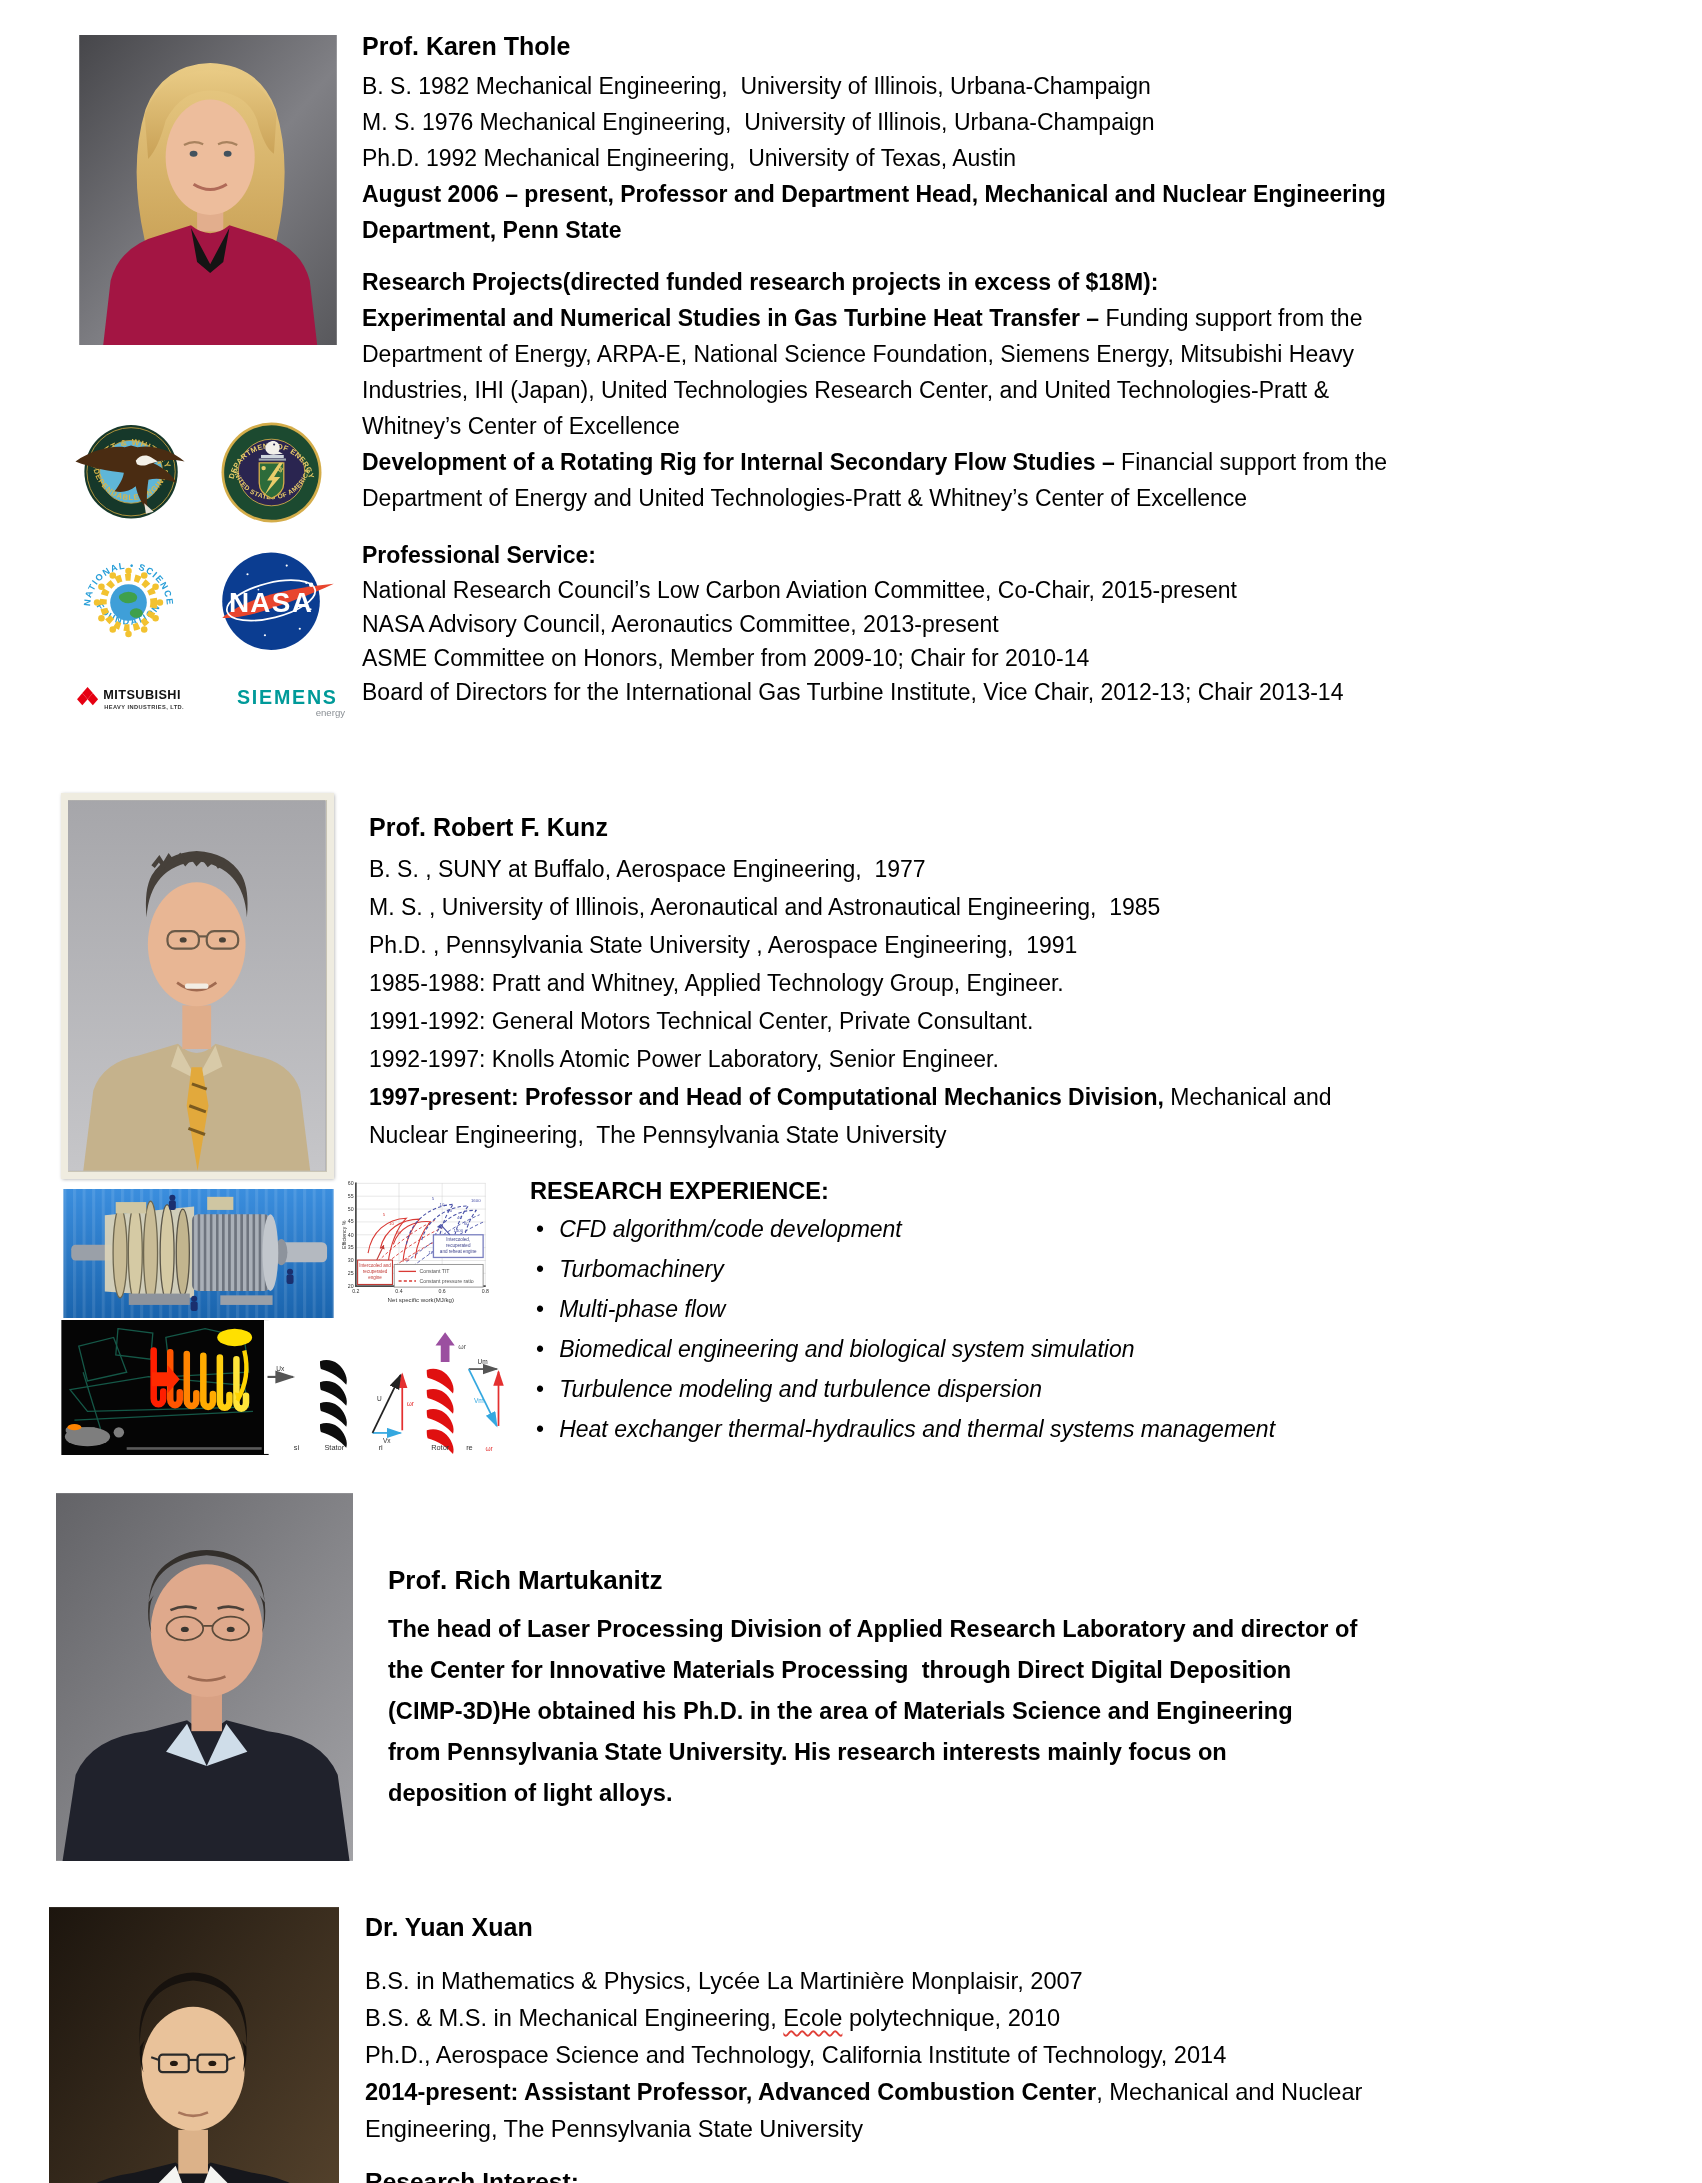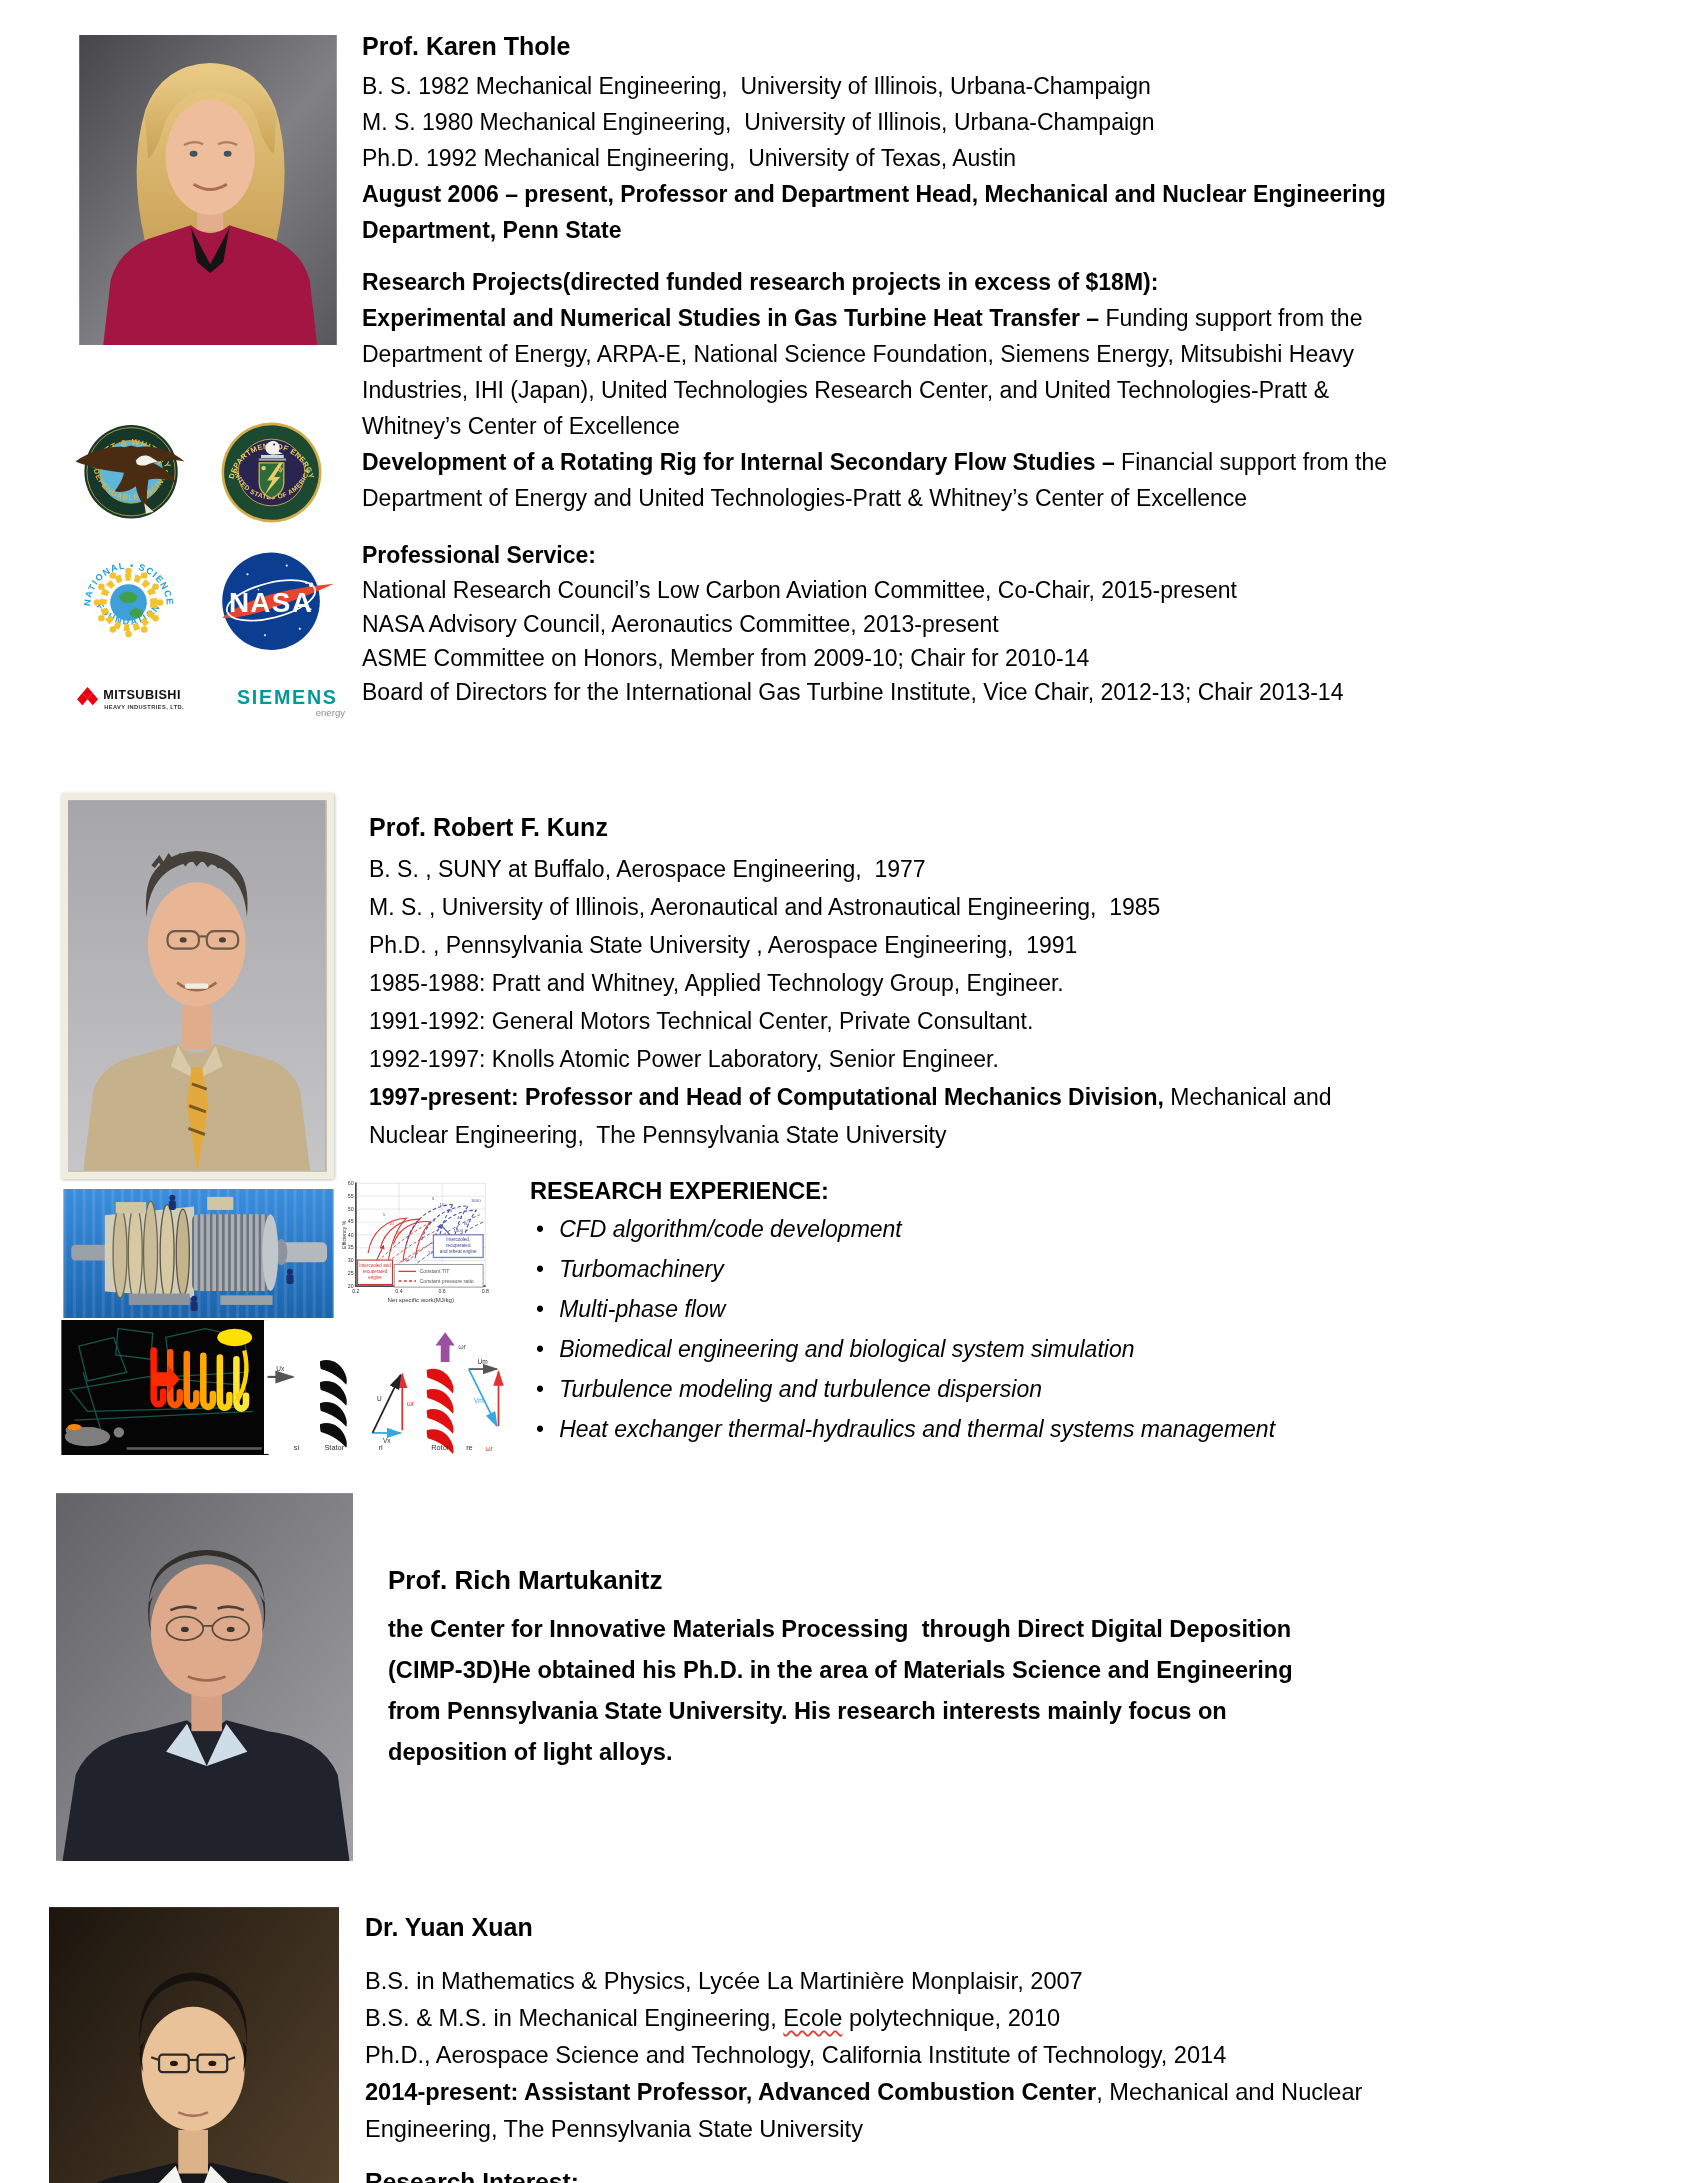--- a/index.html
+++ b/index.html
@@ -187,21 +187,21 @@
   <svg viewBox="0 0 270 80" width="118" height="35">
     <text x="0" y="44" font-size="45" font-weight="bold" fill="#009a99" letter-spacing="4">SIEMENS</text>
     <text x="180" y="72" font-size="22" fill="#8a8f94">energy</text>
   </svg>
 </div>
 
 <div class="abs" id="thole-text">
   <div class="name">Prof. Karen Thole</div>
   <div>
     <div class="line">B. S. 1982 Mechanical Engineering,  University of Illinois, Urbana-Champaign</div>
-    <div class="line">M. S. 1980 Mechanical Engineering,  University of Illinois, Urbana-Champaign</div>
+    <div class="line">M. S. 1976 Mechanical Engineering,  University of Illinois, Urbana-Champaign</div>
     <div class="line">Ph.D. 1992 Mechanical Engineering,  University of Texas, Austin</div>
   </div>
   <div>
     <div class="line b">August 2006 – present, Professor and Department Head, Mechanical and Nuclear Engineering</div>
     <div class="line b">Department, Penn State</div>
   </div>
   <div class="line b proj-heading">Research Projects(directed funded research projects in excess of $18M):</div>
   <div>
     <div class="line"><span class="b">Experimental and Numerical Studies in Gas Turbine Heat Transfer –</span><span> Funding support from the</span></div>
     <div class="line">Department of Energy, ARPA-E, National Science Foundation, Siemens Energy, Mitsubishi Heavy</div>
@@ -535,20 +535,21 @@
     <ellipse cx="295" cy="312" rx="9" ry="6" fill="#3a3630"></ellipse>
     <ellipse cx="400" cy="312" rx="9" ry="6" fill="#3a3630"></ellipse>
     <path d="M302,420 Q345,438 388,420" stroke="#9c6a52" stroke-width="6" fill="none"></path>
     <path d="M262,268 q30,-14 60,-4" stroke="#4a4038" stroke-width="6" fill="none"></path>
     <path d="M370,264 q30,-10 60,4" stroke="#4a4038" stroke-width="6" fill="none"></path>
   </svg>
 </div>
 
 <div class="abs" id="mart-text">
   <div class="name">Prof. Rich Martukanitz</div>
+  <div class="line">The head of Laser Processing Division of Applied Research Laboratory and director of</div>
   <div class="line">the Center for Innovative Materials Processing  through Direct Digital Deposition</div>
   <div class="line">(CIMP-3D)He obtained his Ph.D. in the area of Materials Science and Engineering</div>
   <div class="line">from Pennsylvania State University. His research interests mainly focus on</div>
   <div class="line">deposition of light alloys.</div>
 </div>
 
 <div class="abs" style="left:49px;top:1907px;width:290px;height:395px;">
   <svg viewBox="0 0 664 904" width="290" height="395">
     <defs>
       <linearGradient id="gxu" x1="0" y1="0" x2="1" y2="1">

